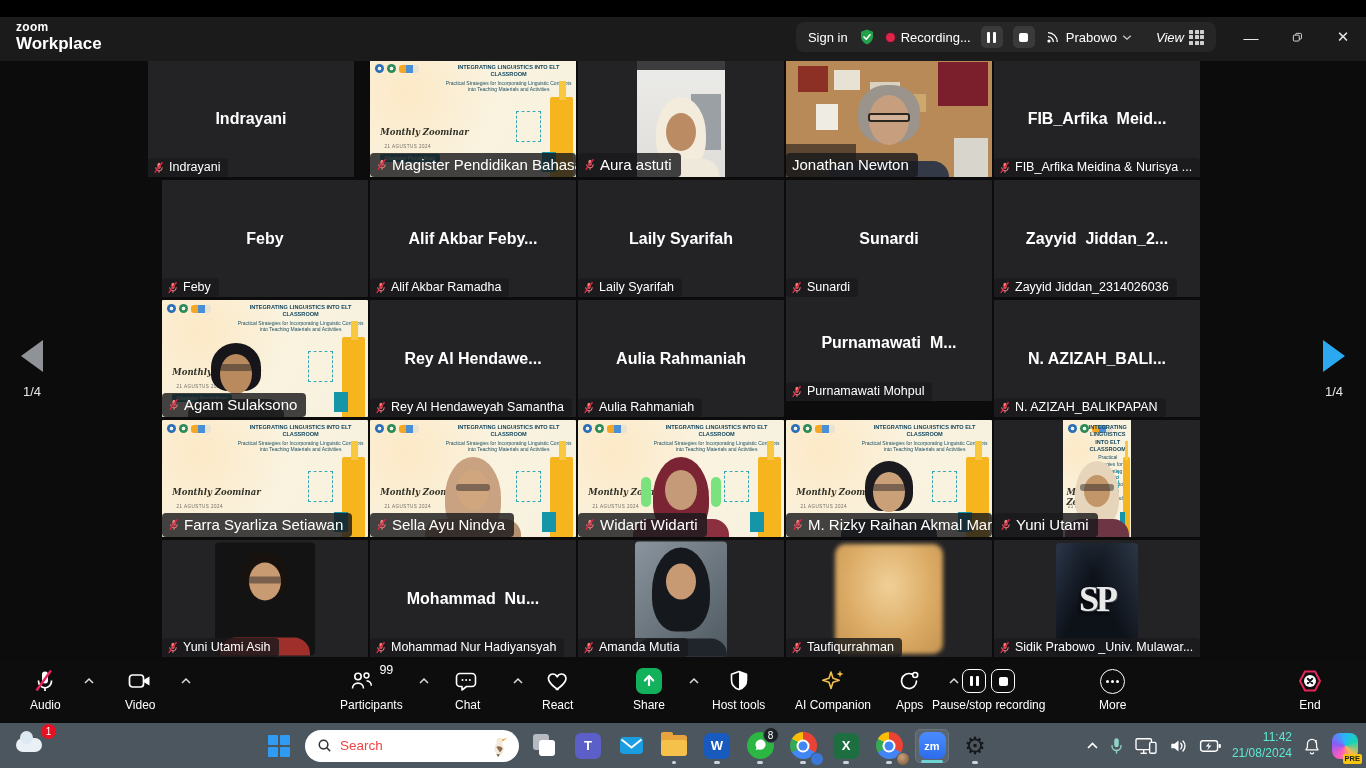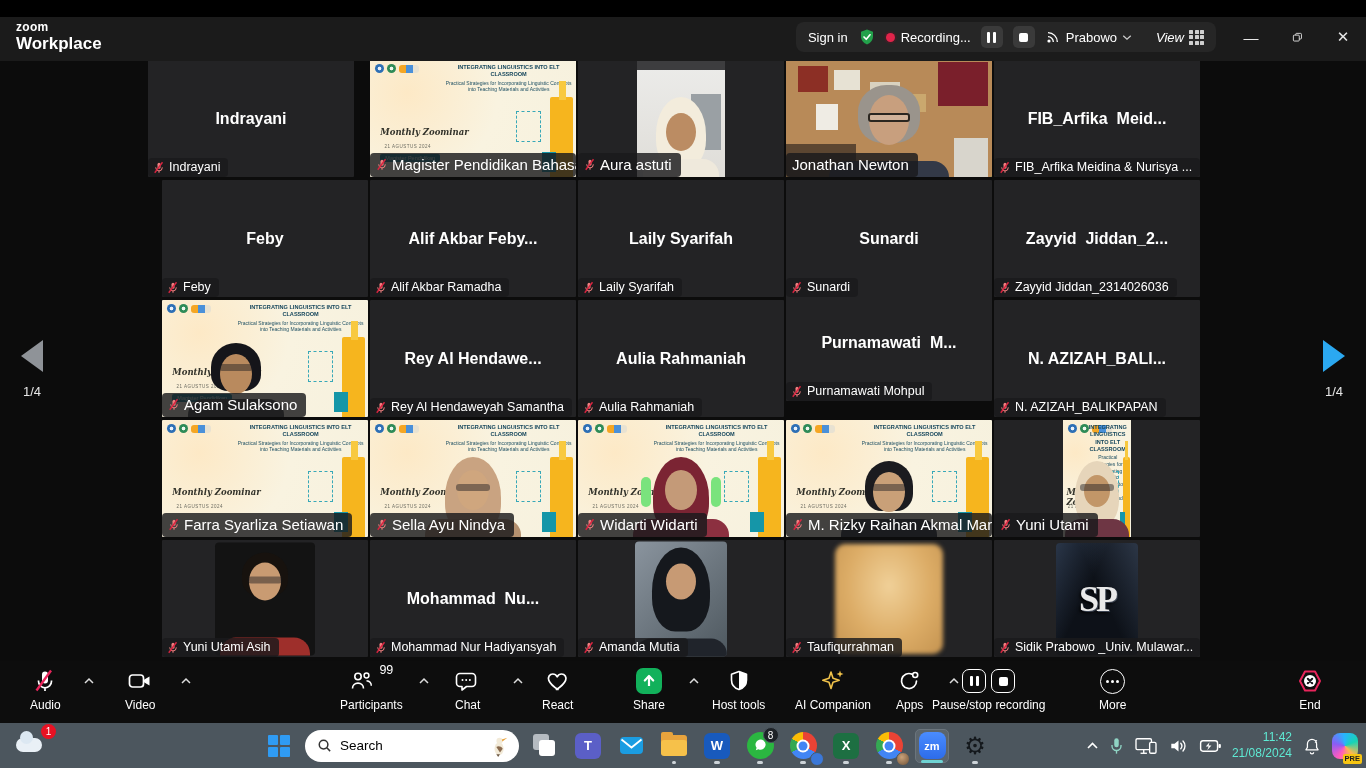--- a/index.html
+++ b/index.html
@@ -165,21 +165,21 @@
              color:#fff;font-size:10px;display:flex;align-items:center;justify-content:center;padding:0 3px;}
   .tk-center{position:absolute;left:262px;top:0;height:45px;display:flex;align-items:center;gap:9px;}
   .tkicon{position:relative;width:34px;height:34px;display:flex;align-items:center;justify-content:center;border-radius:5px;}
   .rundot{position:absolute;bottom:-1px;left:50%;transform:translateX(-50%);width:6px;height:3px;border-radius:2px;background:#cdd4d9;}
   .rundot.wide{width:22px;background:#6fd3d3;}
   .tkicon.activeapp{background:#5b656d;border:1px solid #6b757d;}
   .startgrid{display:grid;grid-template-columns:10px 10px;grid-gap:2px;}
   .startgrid i{width:10px;height:10px;background:#2f9bf3;border-radius:1px;}
   .searchpill{width:214px;height:32px;background:#fff;border-radius:17px;display:flex;align-items:center;
               padding:0 8px 0 12px;gap:8px;color:#444;}
-  .searchtext{font-size:13.5px;color:#000000;flex:1;}
+  .searchtext{font-size:13.5px;color:#ef4444;flex:1;}
   .sqr{width:26px;height:26px;border-radius:6px;display:flex;align-items:center;justify-content:center;
        color:#fff;font-weight:bold;font-size:13px;}
   .tview{position:relative;width:24px;height:24px;}
   .tview i{position:absolute;width:16px;height:16px;border-radius:3px;}
   .tview .b1{left:0;top:0;background:#c8cdd2;opacity:.85;}
   .tview .b2{left:6px;top:6px;background:#fff;}
   .folder{position:relative;width:26px;height:22px;}
   .folder .back{position:absolute;left:0;top:0;width:26px;height:20px;border-radius:3px;background:#e8a33d;}
   .folder .tab{position:absolute;left:0;top:-3px;width:12px;height:8px;border-radius:2px;background:#e8a33d;}
   .folder .front{position:absolute;left:0;top:5px;width:26px;height:16px;border-radius:3px;background:#f6c14a;}

